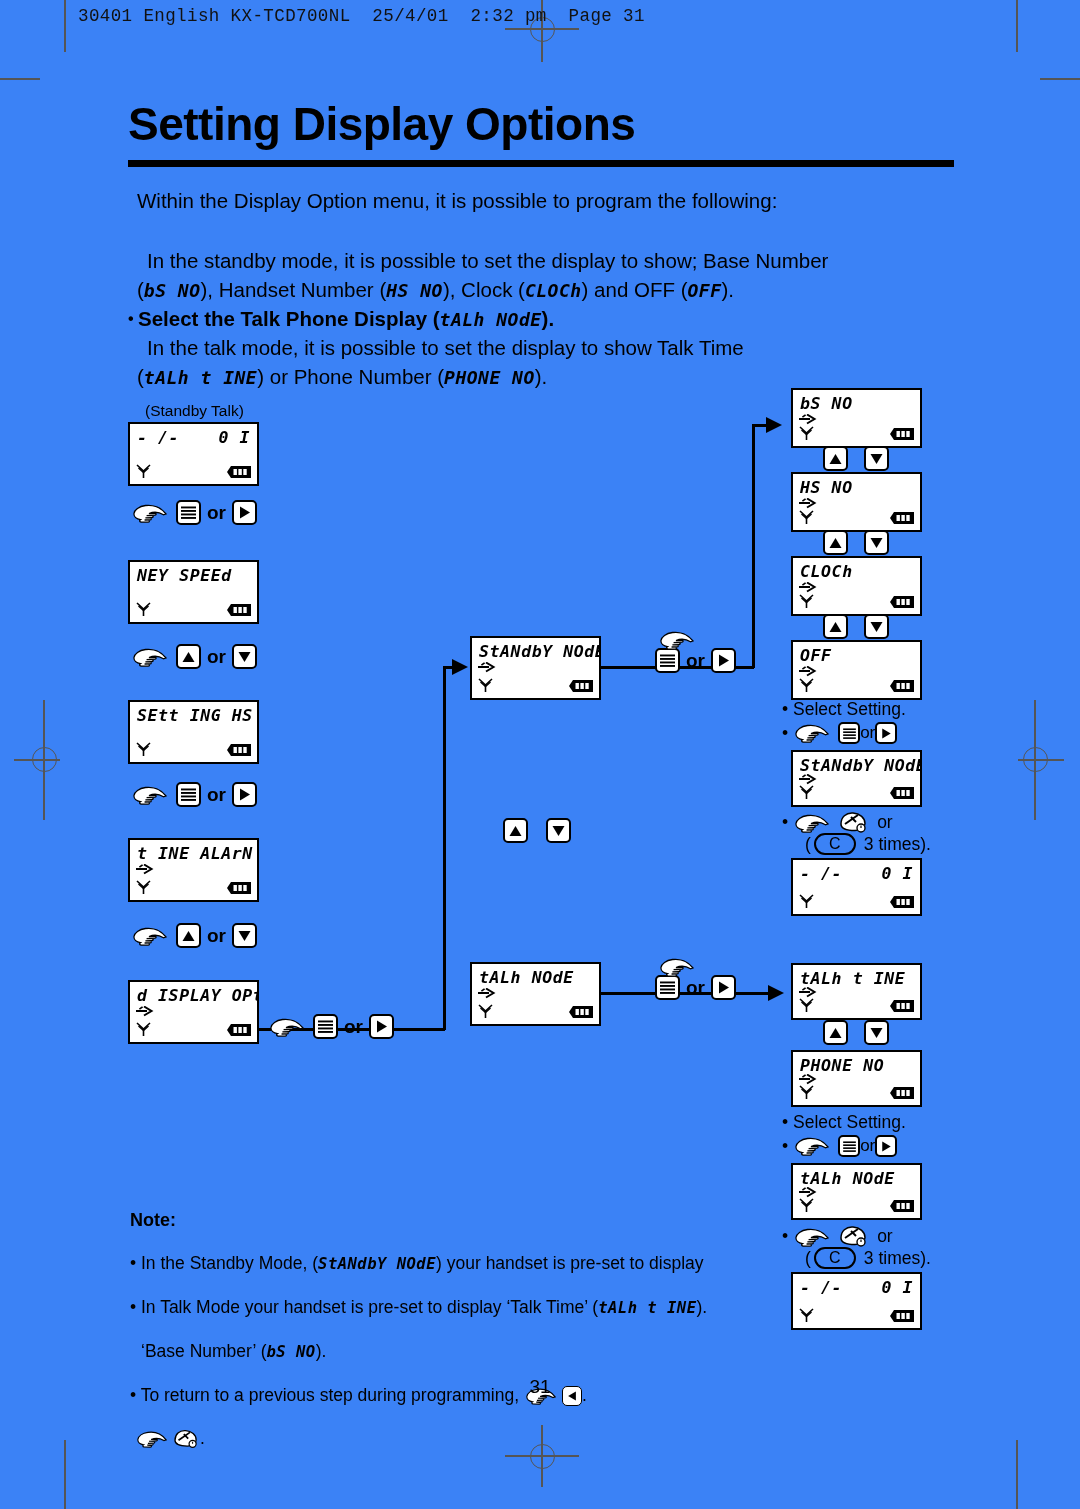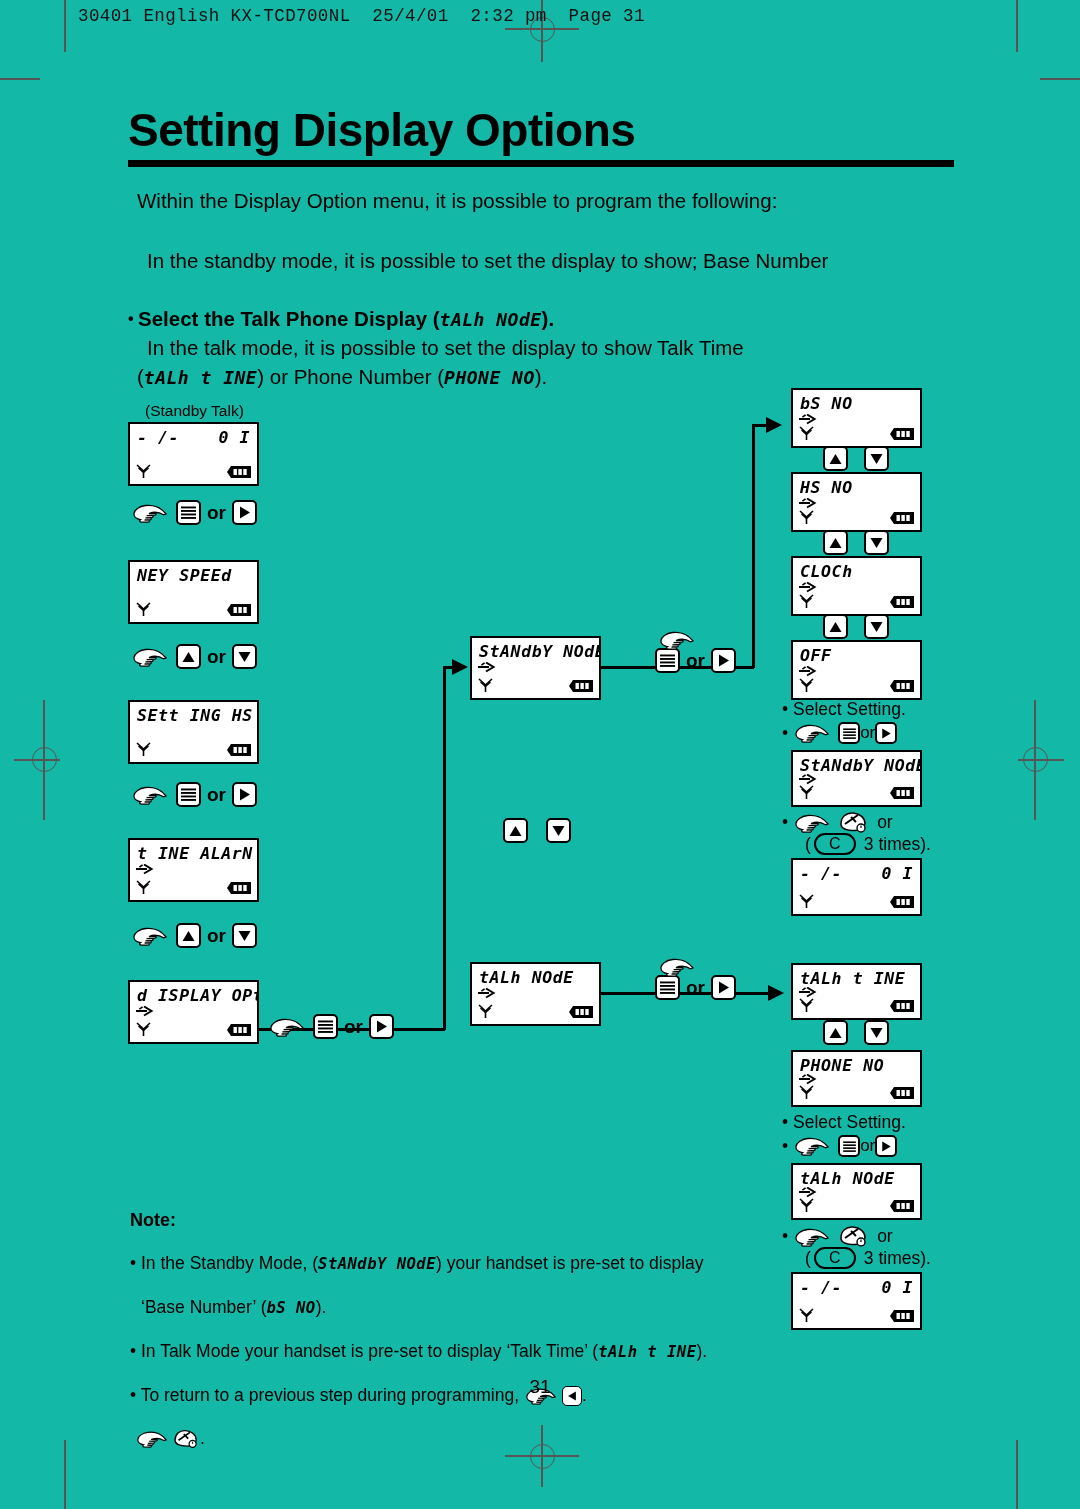--- a/index.html
+++ b/index.html
@@ -9,21 +9,21 @@
   }
   body {
     font-family: "Liberation Sans", sans-serif;
     color: #000;
   }
   #page {
     position: relative;
     width: 1080px;
     height: 1509px;
     overflow: hidden;
-    background: #14b8a6;
+    background: #3b82f6;
   }
 
   
   .cropmark { position: absolute; background: #555; }
   .reg { position: absolute; }
   .reg .ring {
     position: absolute;
     border: 1.5px solid #555;
     border-radius: 50%;
   }
@@ -222,26 +222,29 @@
     <div class="ring" style="left:25px;top:17px;width:23px;height:23px;"></div>
   </div>
   <div class="reg" style="left:505px;top:1425px;width:74px;height:62px;">
     <div class="hl" style="left:0;top:30px;width:74px;height:1.5px;"></div>
     <div class="vl" style="left:36px;top:0;width:1.5px;height:62px;"></div>
     <div class="ring" style="left:25px;top:19px;width:23px;height:23px;"></div>
   </div>
 
   <div class="printhdr" style="left:78px;top:6px;">30401 English KX-TCD700NL  25/4/01  2:32 pm  Page 31</div>
 
-  <div class="title" style="left:128px;top:103px;">Setting Display Options</div>
+  <div class="title" style="left:128px;top:97px;">Setting Display Options</div>
   <div class="title-rule" style="left:128px;top:160px;width:826px;height:7px;"></div>
 
   <div class="btext" style="left:137px;top:185px;">Within the Display Option menu, it is possible to program the following:</div>
 
   <div class="btext" style="left:147px;top:245px;">In the standby mode, it is possible to set the display to show; Base Number</div>
+  <div class="btext" style="left:137px;top:274px;">
+    <span>(</span><span class="lcdf">bS NO</span><span>), Handset Number (</span><span class="lcdf">HS NO</span><span>), Clock (</span><span class="lcdf">CLOCh</span><span>) and OFF (</span><span class="lcdf">OFF</span><span>).</span>
+  </div>
 
   <div class="btext b" style="left:128px;top:303px;">
     <span class="bullet-dot">•&nbsp;</span><span>Select the Talk Phone Display (</span><span class="lcdf">tALh NOdE</span><span>).</span>
   </div>
   <div class="btext" style="left:137px;top:361px;">
     <span>(</span><span class="lcdf">tALh t INE</span><span>) or Phone Number (</span><span class="lcdf">PHONE NO</span><span>).</span>
   </div>
   <div class="btext" style="left:147px;top:332px;">In the talk mode, it is possible to set the display to show Talk Time</div>
 
   <div class="ln" style="left:258px;top:1028px;width:187px;height:2.5px;"></div>
@@ -858,25 +861,25 @@
         <rect x="11.4" y="3" width="3.4" height="6" fill="#fff"></rect>
         <rect x="16.3" y="3" width="3.4" height="6" fill="#fff"></rect>
       </svg>
   </div>
 
   <div class="note" style="left:130px;top:1208px;width:660px;">
     <div class="hdr">Note:</div>
     <div class="note-line">
       <span>• In the Standby Mode, (</span><span class="lcdf">StANdbY  NOdE</span><span>) your handset is pre-set to display</span>
     </div>
+    <div class="note-line">
+      <span>• In Talk Mode your handset is pre-set to display ‘Talk Time’ (</span><span class="lcdf">tALh t INE</span><span>).</span>
+    </div>
     <div class="note-line" style="padding-left:11px;">
       <span>‘Base Number’ (</span><span class="lcdf">bS NO</span><span>).</span>
-    </div>
-    <div class="note-line">
-      <span>• In Talk Mode your handset is pre-set to display ‘Talk Time’ (</span><span class="lcdf">tALh t INE</span><span>).</span>
     </div>
     <div class="note-line" style="display:flex;align-items:center;">
       <span>• To return to a previous step during programming,</span>
       <svg class="hand" viewBox="0 0 34 22" style="width:30px;height:20px;margin:0 6px 0 7px;">
           <path d="M33 12 C28 5.5 20 2.5 12.5 3.5 C6 4.4 1.5 7.8 1 11.5 C0.6 14.6 3.5 17 7.5 17.6 C6.2 18.4 6.4 19.8 8 20 L15 20.2 C16.6 20.2 16.8 18.4 15.4 18.2 L11.6 18 L17 17.9 C18.6 17.9 18.7 16.1 17.2 16 L12.4 15.9 L19 15.6 C20.5 15.5 20.6 13.8 19.1 13.7 L13.6 13.6 L22 13.1 C23.4 13 23.5 11.4 22 11.4 L16 11.5 C20 9.9 26 10 30.5 12.8 Z" fill="#fff" stroke="#000" stroke-width="1.3"></path>
         </svg>
       <div class="kbtn" style="width:20px;height:20px;border-width:1.8px;">
           <svg width="10" height="10" viewBox="0 0 12 13">
             <path d="M11 0.5 L1 6.5 L11 12.5 Z" fill="#000"></path>
           </svg>

